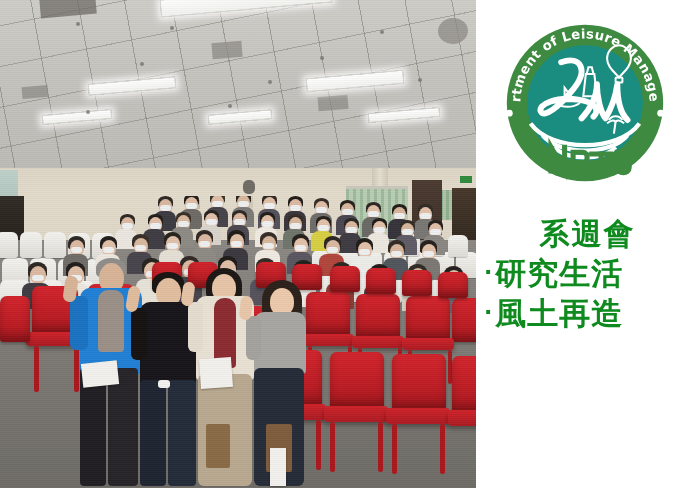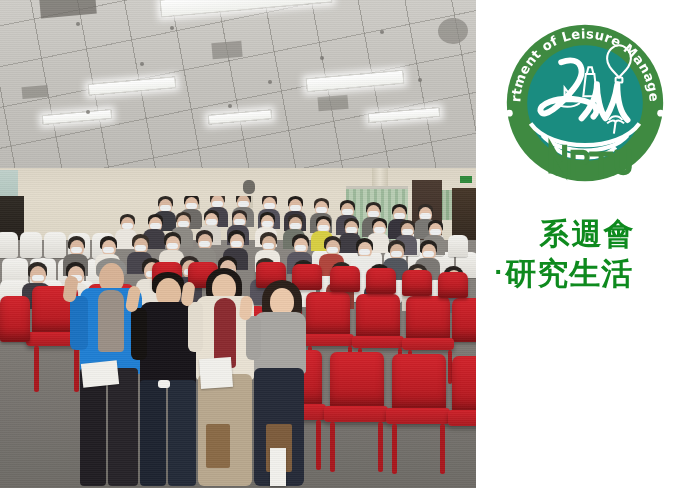--- a/index.html
+++ b/index.html
@@ -136,21 +136,21 @@
     color:#0e8a1e;
     font-family:"DejaVu Sans","Liberation Sans",sans-serif;
     font-weight:bold;
   }
   .t-title{
     font-size:30px;line-height:1.22;text-align:center;letter-spacing:2px;
     padding-right:1px;
   }
   .t-item{
     font-size:31px;line-height:1.30;letter-spacing:1px;
-    padding-left:18px;white-space:nowrap;
+    padding-left:8px;white-space:nowrap;
   }
   .t-bullet{font-size:22px;vertical-align:5px;padding-right:2px;}
 </style>
 </head>
 <body>
 
 <div class="slide">
 
   <div class="photo" role="img" aria-label="Auditorium full of seated students wearing face masks, front row of faculty and staff on red plastic chairs, white chairs at the back, beige walls, green curtains and suspended ceiling with fluorescent light panels">
 
@@ -678,16 +678,19 @@
     </div>
 
     <div class="textblock">
       <div class="t-title">系週會</div>
 
       <div class="t-item">
         <span class="t-bullet">·</span><span>研究生活</span>
       </div>
 
 
+      <div class="t-item">
+        <span class="t-bullet">·</span><span>風土再造</span>
+      </div>
     </div>
 
   </div>
 </div>
 
 </body></html>

